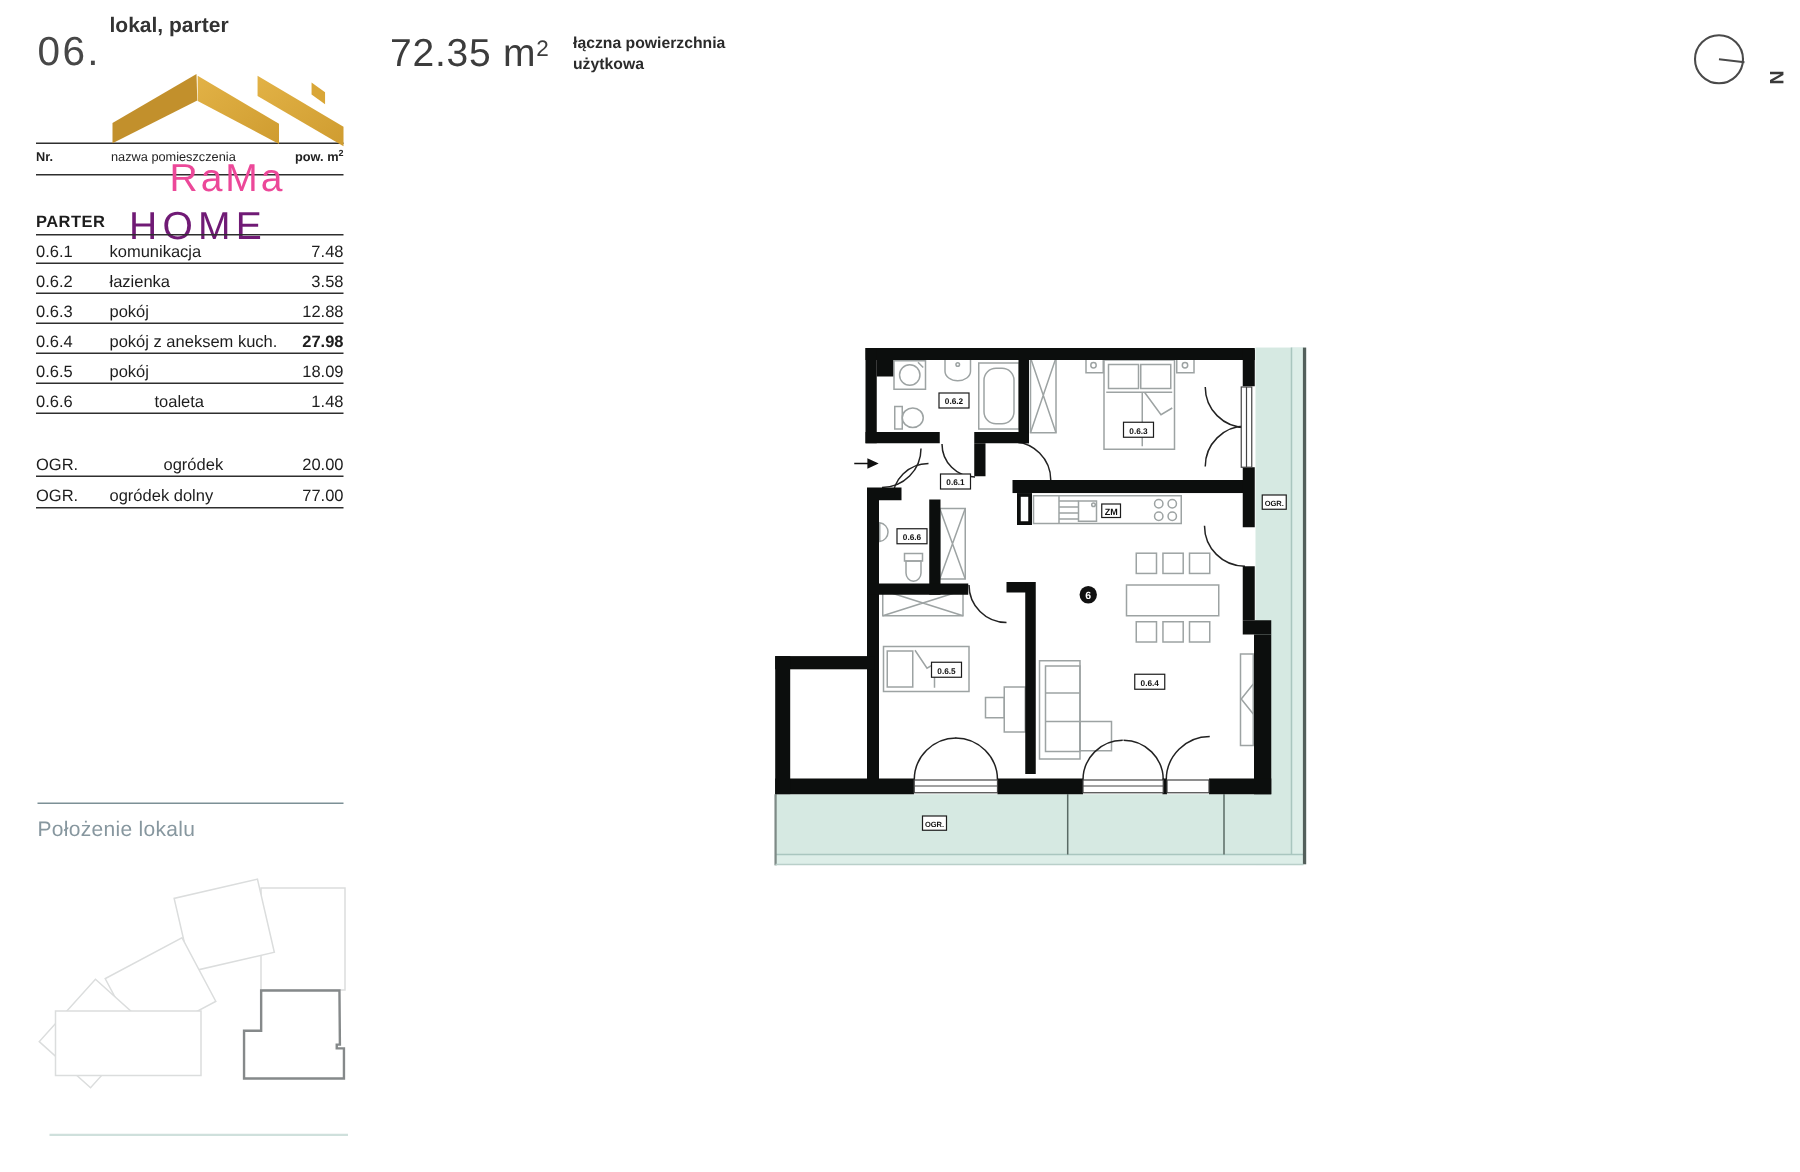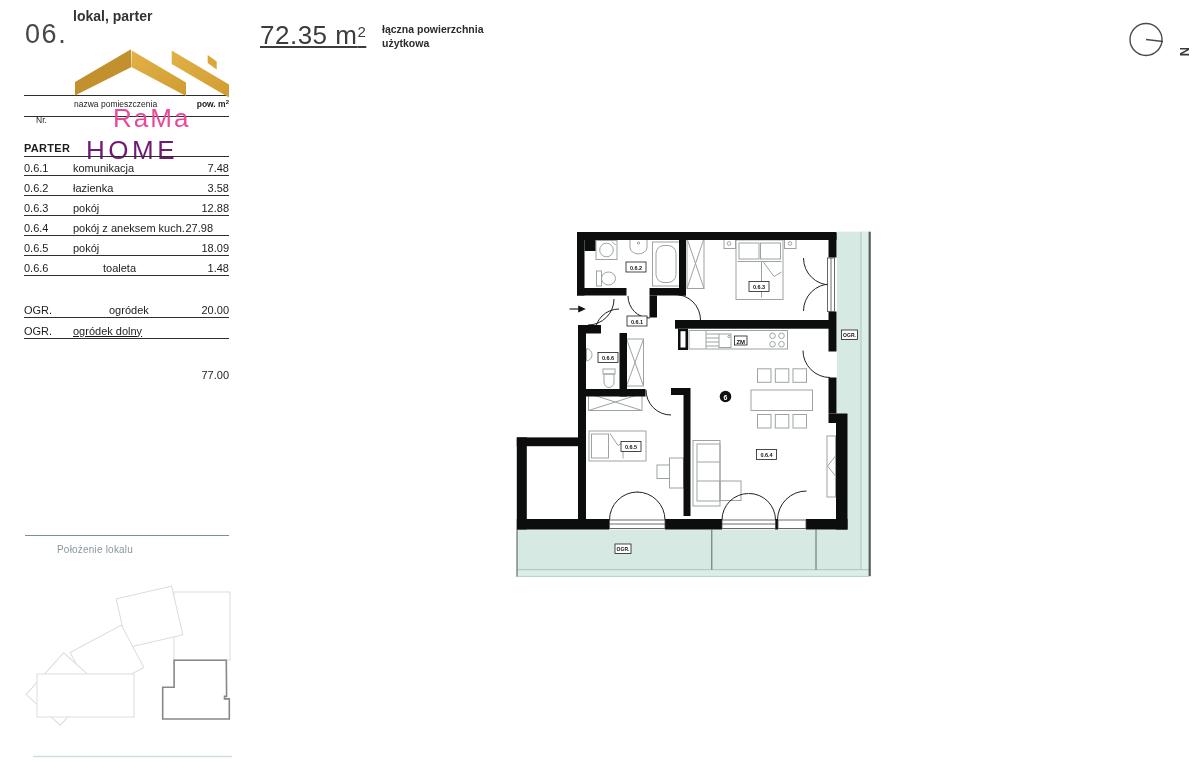--- a/index.html
+++ b/index.html
@@ -6,21 +6,21 @@
   body{width:1200px;height:781px;background:#fff;font-family:"Liberation Sans",sans-serif;position:relative;overflow:hidden;}
   .abs{position:absolute;}
   .rule{position:absolute;height:1px;background:#2e2e2e;}
 </style>
 </head>
 <body>
 
 <div class="abs" style="left:25px;top:19px;font-size:27px;color:#474747;letter-spacing:1.6px;">06.</div>
 <div class="abs" style="left:73px;top:8px;font-size:14px;font-weight:bold;color:#333;">lokal, parter</div>
 
-<div class="abs" style="left:260px;top:20px;font-size:26px;color:#3c3c3c;letter-spacing:0.5px;text-decoration:underline;">72.35 m<span style="font-size:15px;vertical-align:7px;">2</span></div>
+<div class="abs" style="left:260px;top:20px;font-size:26px;color:#3c3c3c;letter-spacing:0.5px;">72.35 m<span style="font-size:15px;vertical-align:7px;">2</span></div>
 <div class="abs" style="left:382px;top:23px;font-size:10.5px;font-weight:bold;color:#2b2b2b;line-height:13.8px;">łączna powierzchnia<br>użytkowa</div>
 
 <svg class="abs" style="left:1120px;top:14px;" width="75" height="55" viewBox="0 0 75 55">
   <circle cx="26" cy="25.5" r="16" fill="none" stroke="#4a4a4a" stroke-width="1.4"></circle>
   <line x1="26" y1="25.5" x2="43" y2="27.5" stroke="#4a4a4a" stroke-width="1.4"></line>
   <text x="52" y="25" font-size="13" font-weight="bold" fill="#3a3a3a" transform="rotate(90 52 33)" font-family="Liberation Sans, sans-serif">N</text>
 </svg>
 
 <svg class="abs" style="left:60px;top:38px;z-index:3;" width="180" height="72" viewBox="60 38 180 72">
   <defs>
@@ -30,21 +30,21 @@
     </linearGradient>
   </defs>
   <polygon points="131,49.3 75,82 75,95.5 131.5,67" fill="#c2902c"></polygon>
   <polygon points="131.8,50.5 186,82.5 186,96 131.8,67.3" fill="url(#g1)"></polygon>
   <polygon points="171.7,50.5 229,84.5 229,97.5 171.7,64" fill="url(#g1)"></polygon>
   <polygon points="207.7,55 216.7,61.5 216.7,69.5 207.7,63" fill="#d9a637"></polygon>
 </svg>
 
 <div class="rule" style="left:24px;top:95px;width:205px;"></div>
 <div class="rule" style="left:24px;top:116px;width:205px;"></div>
-<div class="abs" style="left:36px;top:99px;font-size:8.5px;font-weight:normal;color:#222;margin-top:16px;">Nr.</div>
+<div class="abs" style="left:24px;top:99px;font-size:8.5px;font-weight:bold;color:#222;">Nr.</div>
 <div class="abs" style="left:74px;top:99px;font-size:8.5px;font-weight:normal;color:#222;">nazwa pomieszczenia</div>
 <div class="abs" style="left:24px;top:99px;width:205px;text-align:right;font-size:8.5px;font-weight:bold;color:#222;">pow. m<span style="font-size:6px;vertical-align:3px;">2</span></div>
 
 <div class="abs" style="left:89px;top:103px;font-size:26px;color:#ec4899;letter-spacing:2px;margin-left:24px;">RaMa</div>
 <div class="abs" style="left:86px;top:135px;font-size:26px;color:#701a75;letter-spacing:3.5px;">HOME</div>
 
 <div class="abs" style="left:24px;top:141.5px;font-size:11px;font-weight:bold;color:#1d1d1d;letter-spacing:0.3px;">PARTER</div>
 <div class="rule" style="left:24px;top:156px;width:205px;"></div>
 
 <div id="rows">
@@ -59,46 +59,46 @@
     <span style="position:absolute;right:0;">3.58</span></div>
   <div class="rule" style="left:24px;top:195px;width:205px;"></div>
     <div class="abs" style="left:24px;top:201.5px;width:205px;font-size:11px;color:#1d1d1d;">
     <span>0.6.3</span>
     <span style="position:absolute;left:49px;">pokój</span>
     <span style="position:absolute;right:0;">12.88</span></div>
   <div class="rule" style="left:24px;top:215px;width:205px;"></div>
     <div class="abs" style="left:24px;top:221.5px;width:205px;font-size:11px;color:#1d1d1d;">
     <span>0.6.4</span>
     <span style="position:absolute;left:49px;">pokój z aneksem kuch.</span>
-    <span style="position:absolute;right:16px;">27.98</span></div>
+    <span style="position:absolute;right:0;font-weight:bold;">27.98</span></div>
   <div class="rule" style="left:24px;top:235px;width:205px;"></div>
     <div class="abs" style="left:24px;top:241.5px;width:205px;font-size:11px;color:#1d1d1d;">
     <span>0.6.5</span>
     <span style="position:absolute;left:49px;">pokój</span>
     <span style="position:absolute;right:0;">18.09</span></div>
   <div class="rule" style="left:24px;top:255px;width:205px;"></div>
     <div class="abs" style="left:24px;top:261.5px;width:205px;font-size:11px;color:#1d1d1d;">
     <span>0.6.6</span>
     <span style="position:absolute;left:49px;padding-left:30px;">toaleta</span>
     <span style="position:absolute;right:0;">1.48</span></div>
   <div class="rule" style="left:24px;top:275px;width:205px;"></div>
     <div class="abs" style="left:24px;top:303.5px;width:205px;font-size:11px;color:#1d1d1d;">
     <span>OGR.</span>
     <span style="position:absolute;left:49px;margin-left:36px;">ogródek</span>
     <span style="position:absolute;right:0;margin-left:19px;">20.00</span></div>
   <div class="rule" style="left:24px;top:317px;width:205px;"></div>
     <div class="abs" style="left:24px;top:324.5px;width:205px;font-size:11px;color:#1d1d1d;">
     <span>OGR.</span>
-    <span style="position:absolute;left:49px;text-decoration:underline;">ogródek dolny</span>
-    <span style="position:absolute;right:0;margin-top:44px;">77.00</span></div>
+    <span style="position:absolute;left:49px;">ogródek dolny</span>
+    <span style="position:absolute;right:0;">77.00</span></div>
   <div class="rule" style="left:24px;top:338px;width:205px;"></div>
   </div>
 
 <div class="abs" style="left:25px;top:535px;width:204px;height:1px;background:#7c9096;"></div>
-<div class="abs" style="left:25px;top:544px;font-size:10px;color:#87979f;letter-spacing:0.2px;margin-left:32px;">Położenie lokalu</div>
+<div class="abs" style="left:25px;top:544px;font-size:14px;color:#87979f;letter-spacing:0.2px;">Położenie lokalu</div>
 
 <svg class="abs" style="left:0px;top:575px;" width="260" height="200" viewBox="0 575 260 200">
   <g fill="#fff" stroke="#dbdddd" stroke-width="1">
     <rect x="174" y="592" width="56" height="68"></rect>
     <rect x="121" y="592" width="57" height="50" transform="rotate(-13 149 617)"></rect>
     <rect x="78" y="636" width="58" height="48" transform="rotate(-28 107 660)"></rect>
     <rect x="34" y="666" width="56" height="46" transform="rotate(-48 62 689)"></rect>
     <rect x="37" y="674" width="97" height="43"></rect>
   </g>
   <line x1="33" y1="756.5" x2="232" y2="756.5" stroke="#cfe0dc" stroke-width="1.5"></line>

